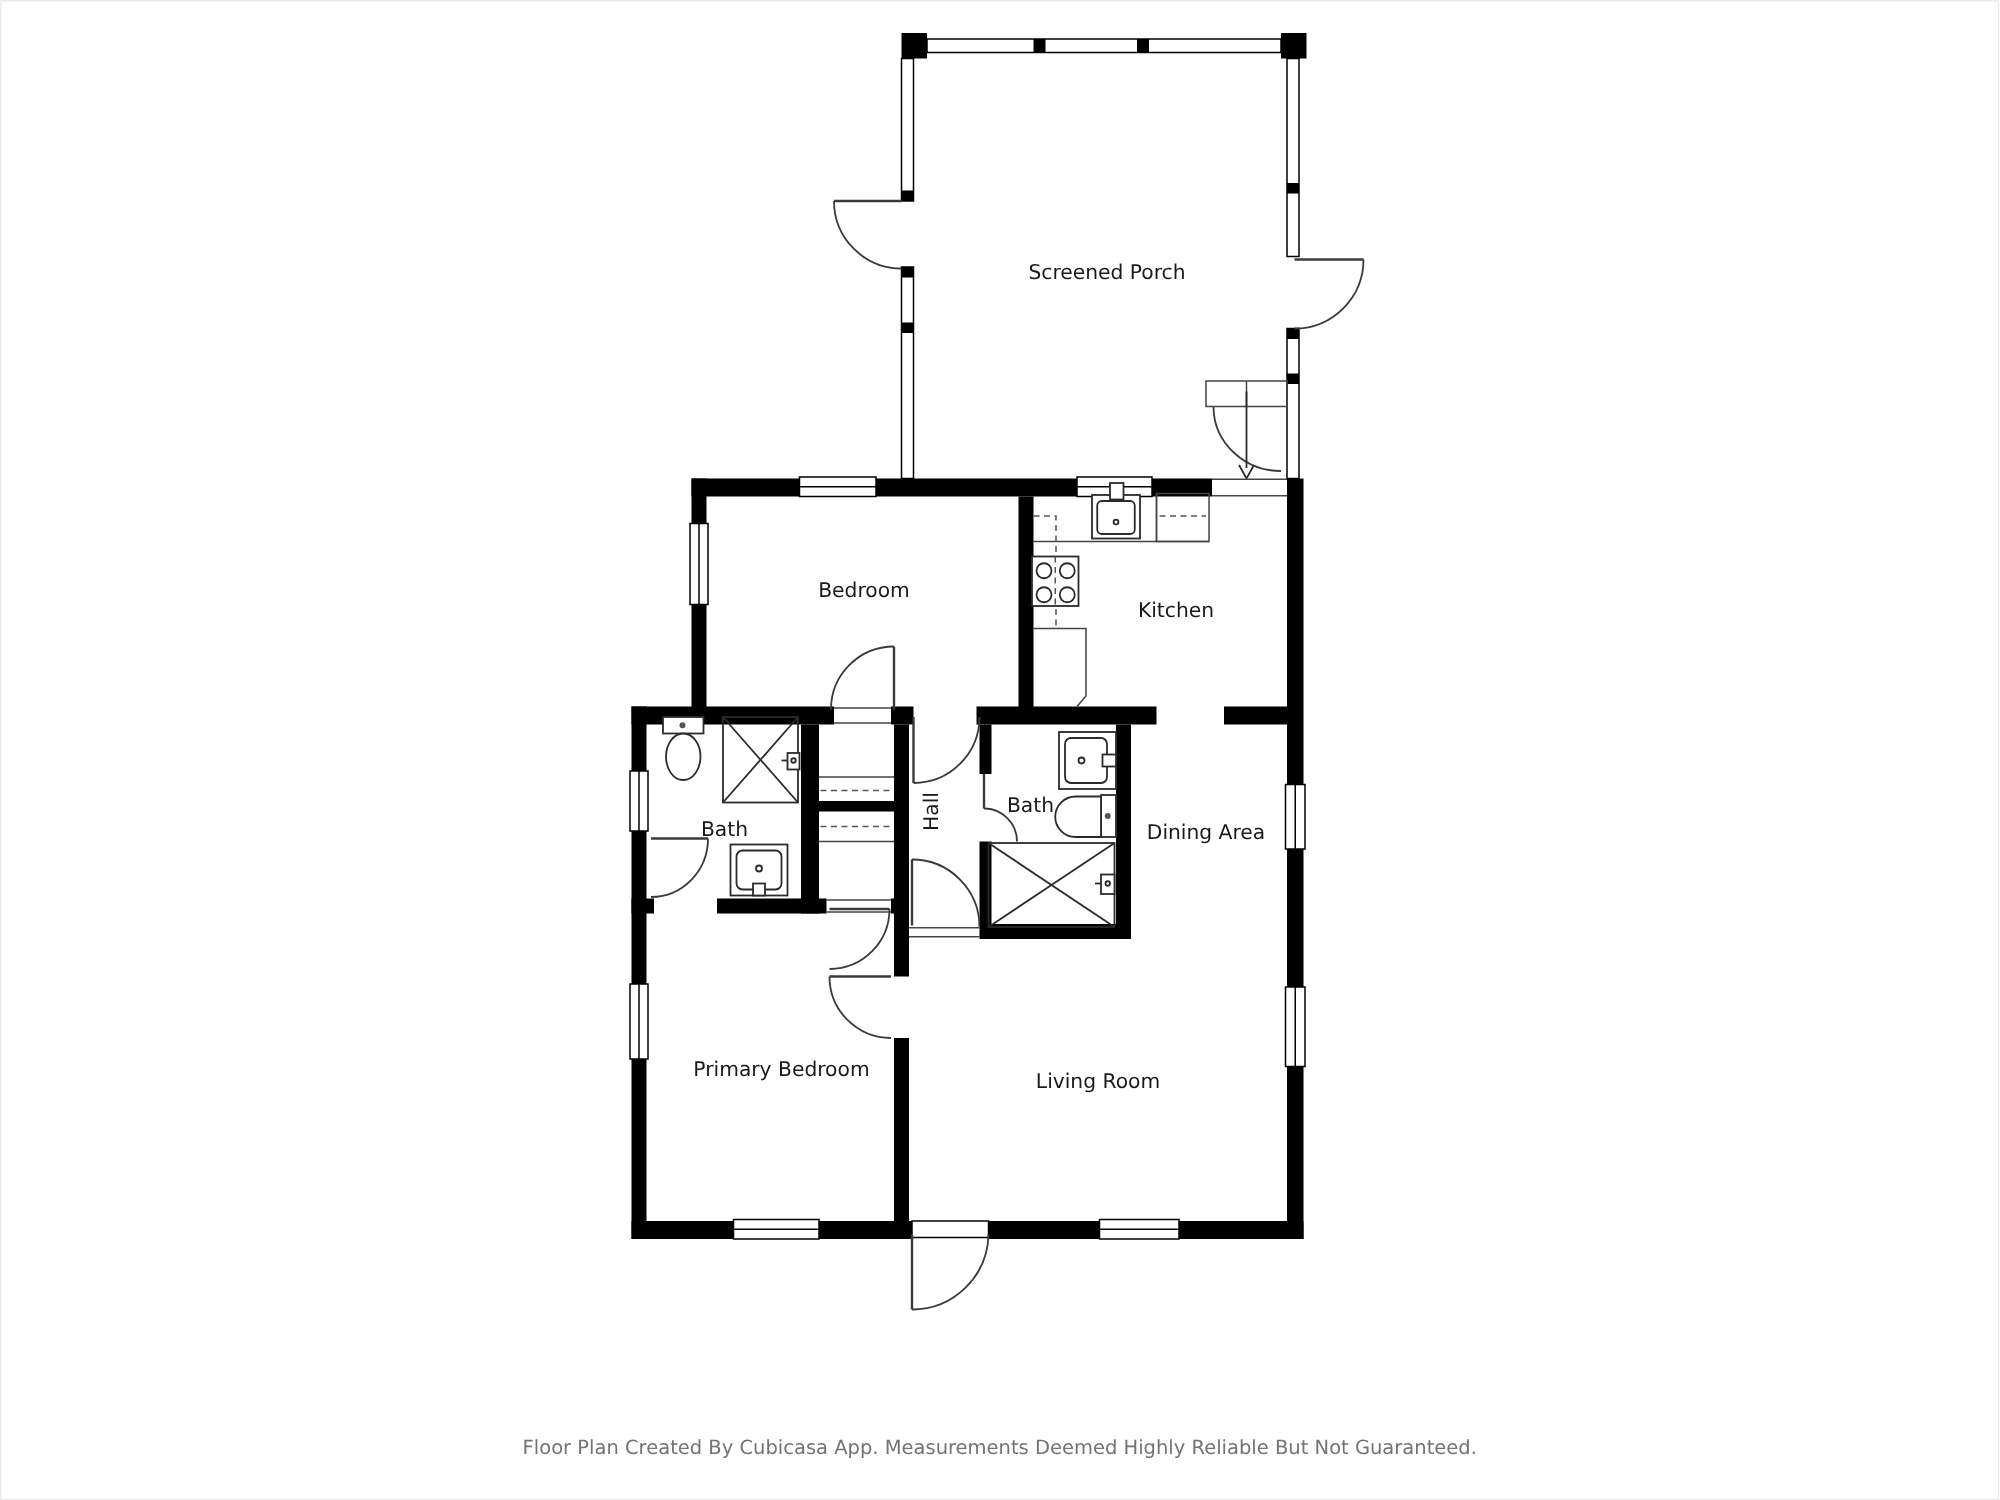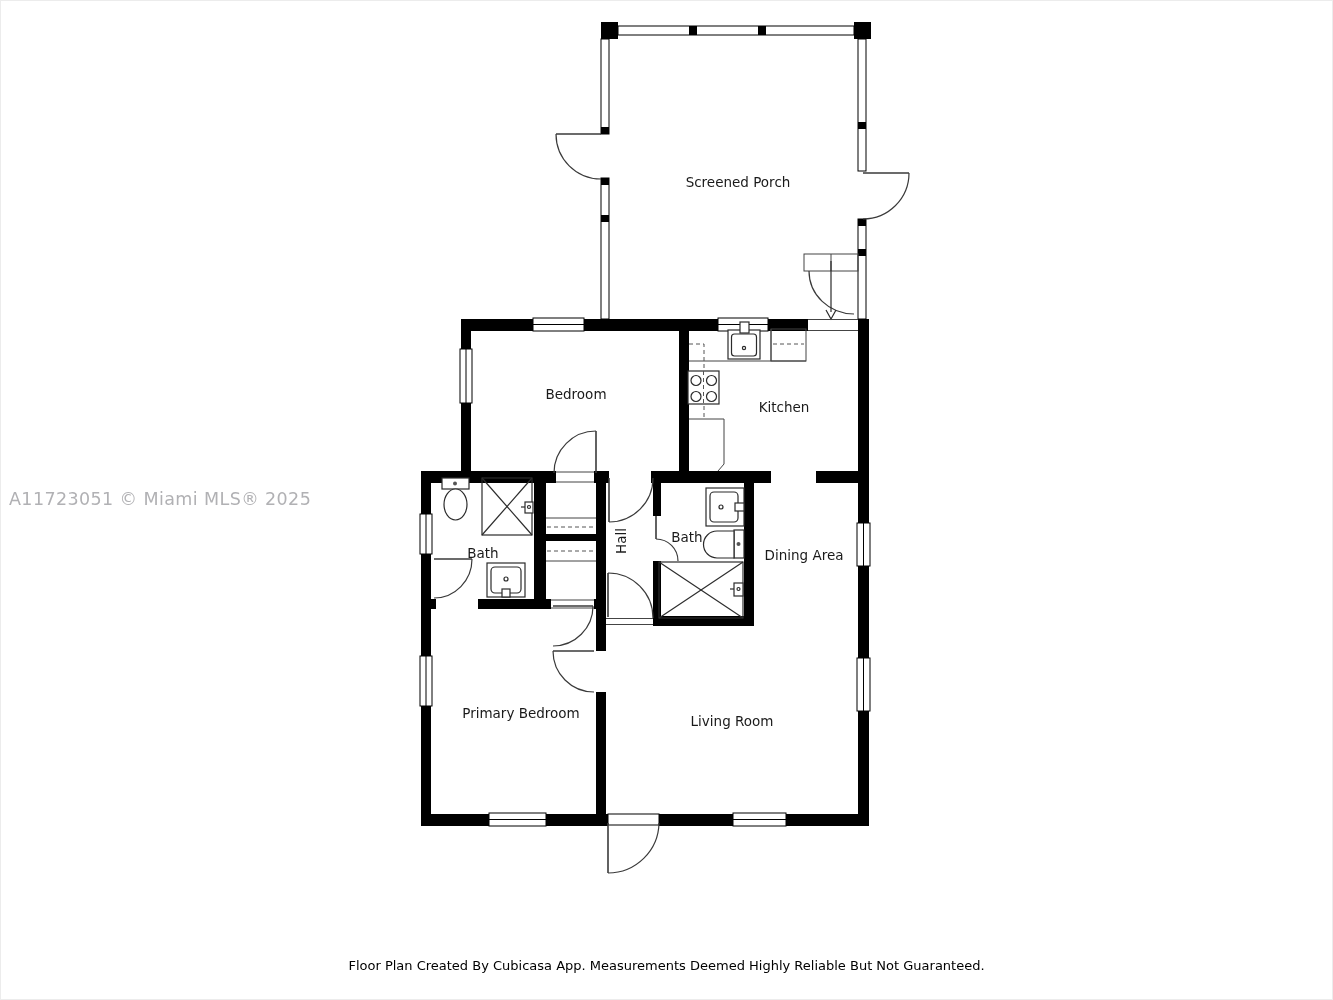--- a/index.html
+++ b/index.html
@@ -2,42 +2,41 @@
 <html><head>
 <meta charset="utf-8">
 <style>
   html,body{margin:0;padding:0;background:#fff;}
   .frame{position:relative;width:1333px;height:1000px;background:#ffffff;
          border:1px solid #ececec;box-sizing:border-box;overflow:hidden;
          font-family:"DejaVu Sans","Liberation Sans",sans-serif;}
   .watermark{position:absolute;left:8px;top:488px;font-size:17.5px;
              color:#b1b1b4;letter-spacing:0.4px;white-space:nowrap;}
   .footer-note{position:absolute;left:0;top:957px;width:100%;text-align:center;
-               font-size:13px;color:#000000;white-space:nowrap;}
+               font-size:13px;color:#737373;white-space:nowrap;}
   svg{position:absolute;left:0;top:0;}
   svg text{font-family:"DejaVu Sans","Liberation Sans",sans-serif;
            font-size:13.5px;fill:#1a1a1a;}
   .wall{fill:#000000;stroke:none;}
   .thinwall{fill:#ffffff;stroke:#000000;stroke-width:1;}
   .post{fill:#000000;}
   .win{fill:#ffffff;stroke:#000000;stroke-width:1;}
   .winline{stroke:#000000;stroke-width:1;fill:none;}
   .arc{stroke:#3a3a3a;stroke-width:1.2;fill:none;}
   .leaf{stroke:#3a3a3a;stroke-width:1.6;fill:none;}
   .fix{stroke:#2b2b2b;stroke-width:1.2;fill:#ffffff;}
   .fixline{stroke:#2b2b2b;stroke-width:1.2;fill:none;}
   .thin{stroke:#444444;stroke-width:1;fill:none;}
   .dash{stroke:#555555;stroke-width:1;fill:none;stroke-dasharray:4 3;}
 </style>
 </head>
 <body>
 
 <div class="frame">
 
-  <div class="watermark">A11723051 © Miami MLS® 2025</div>
 
   <svg width="1333" height="1000" viewBox="0 0 1333 1000">
 
     <g>
       <rect class="post" x="600" y="21" width="17" height="17"></rect>
       <rect class="post" x="853" y="21" width="17" height="17"></rect>
       <rect class="thinwall" x="617" y="25" width="236" height="9"></rect>
       <rect class="post" x="688" y="25" width="8" height="9"></rect>
       <rect class="post" x="757" y="25" width="8" height="9"></rect>
 

